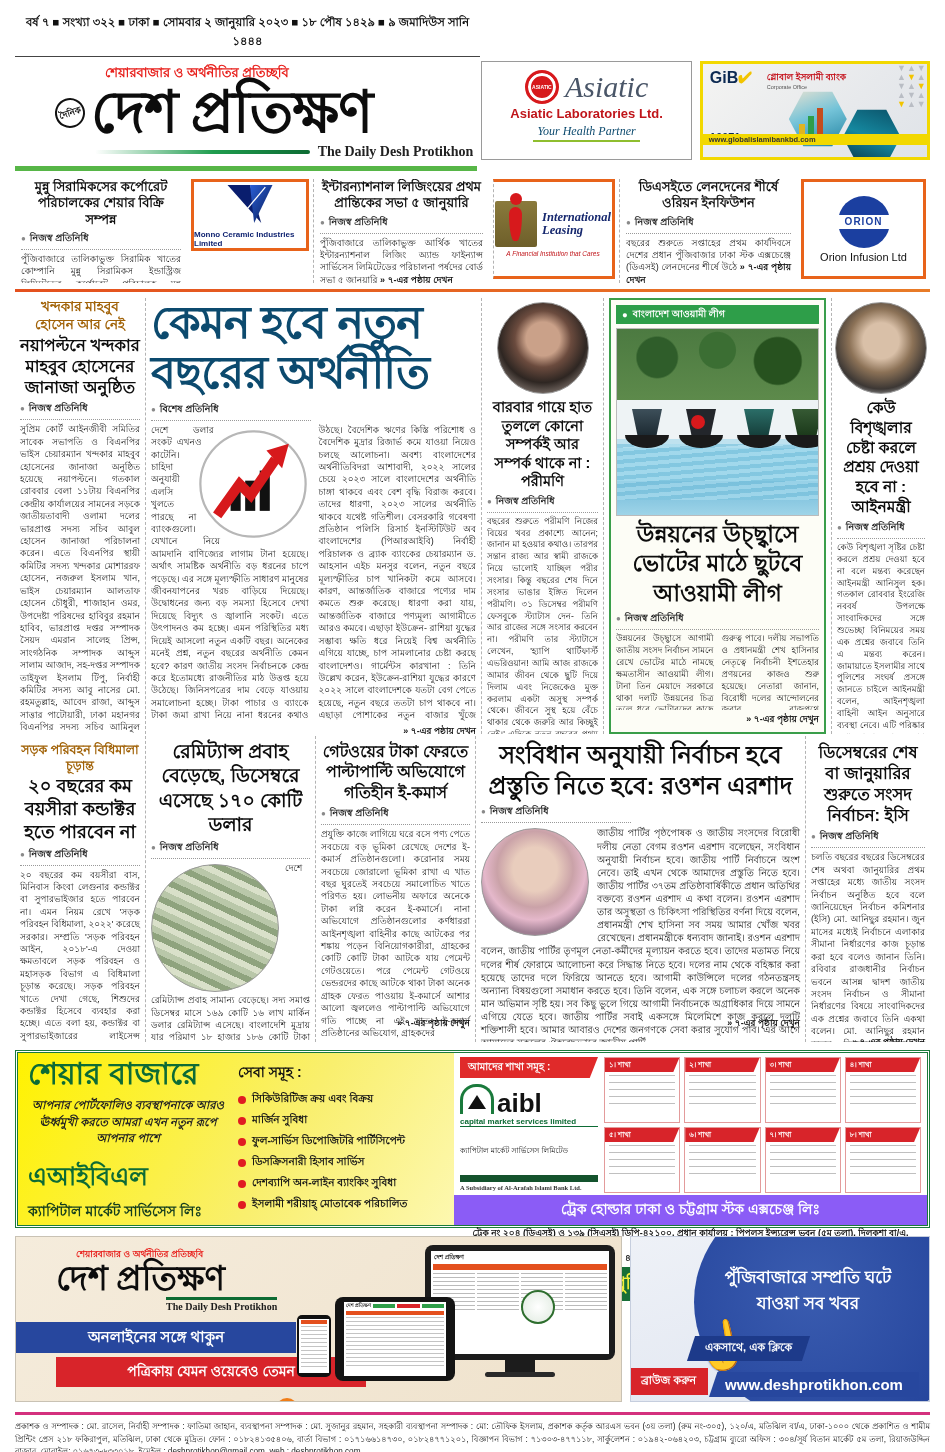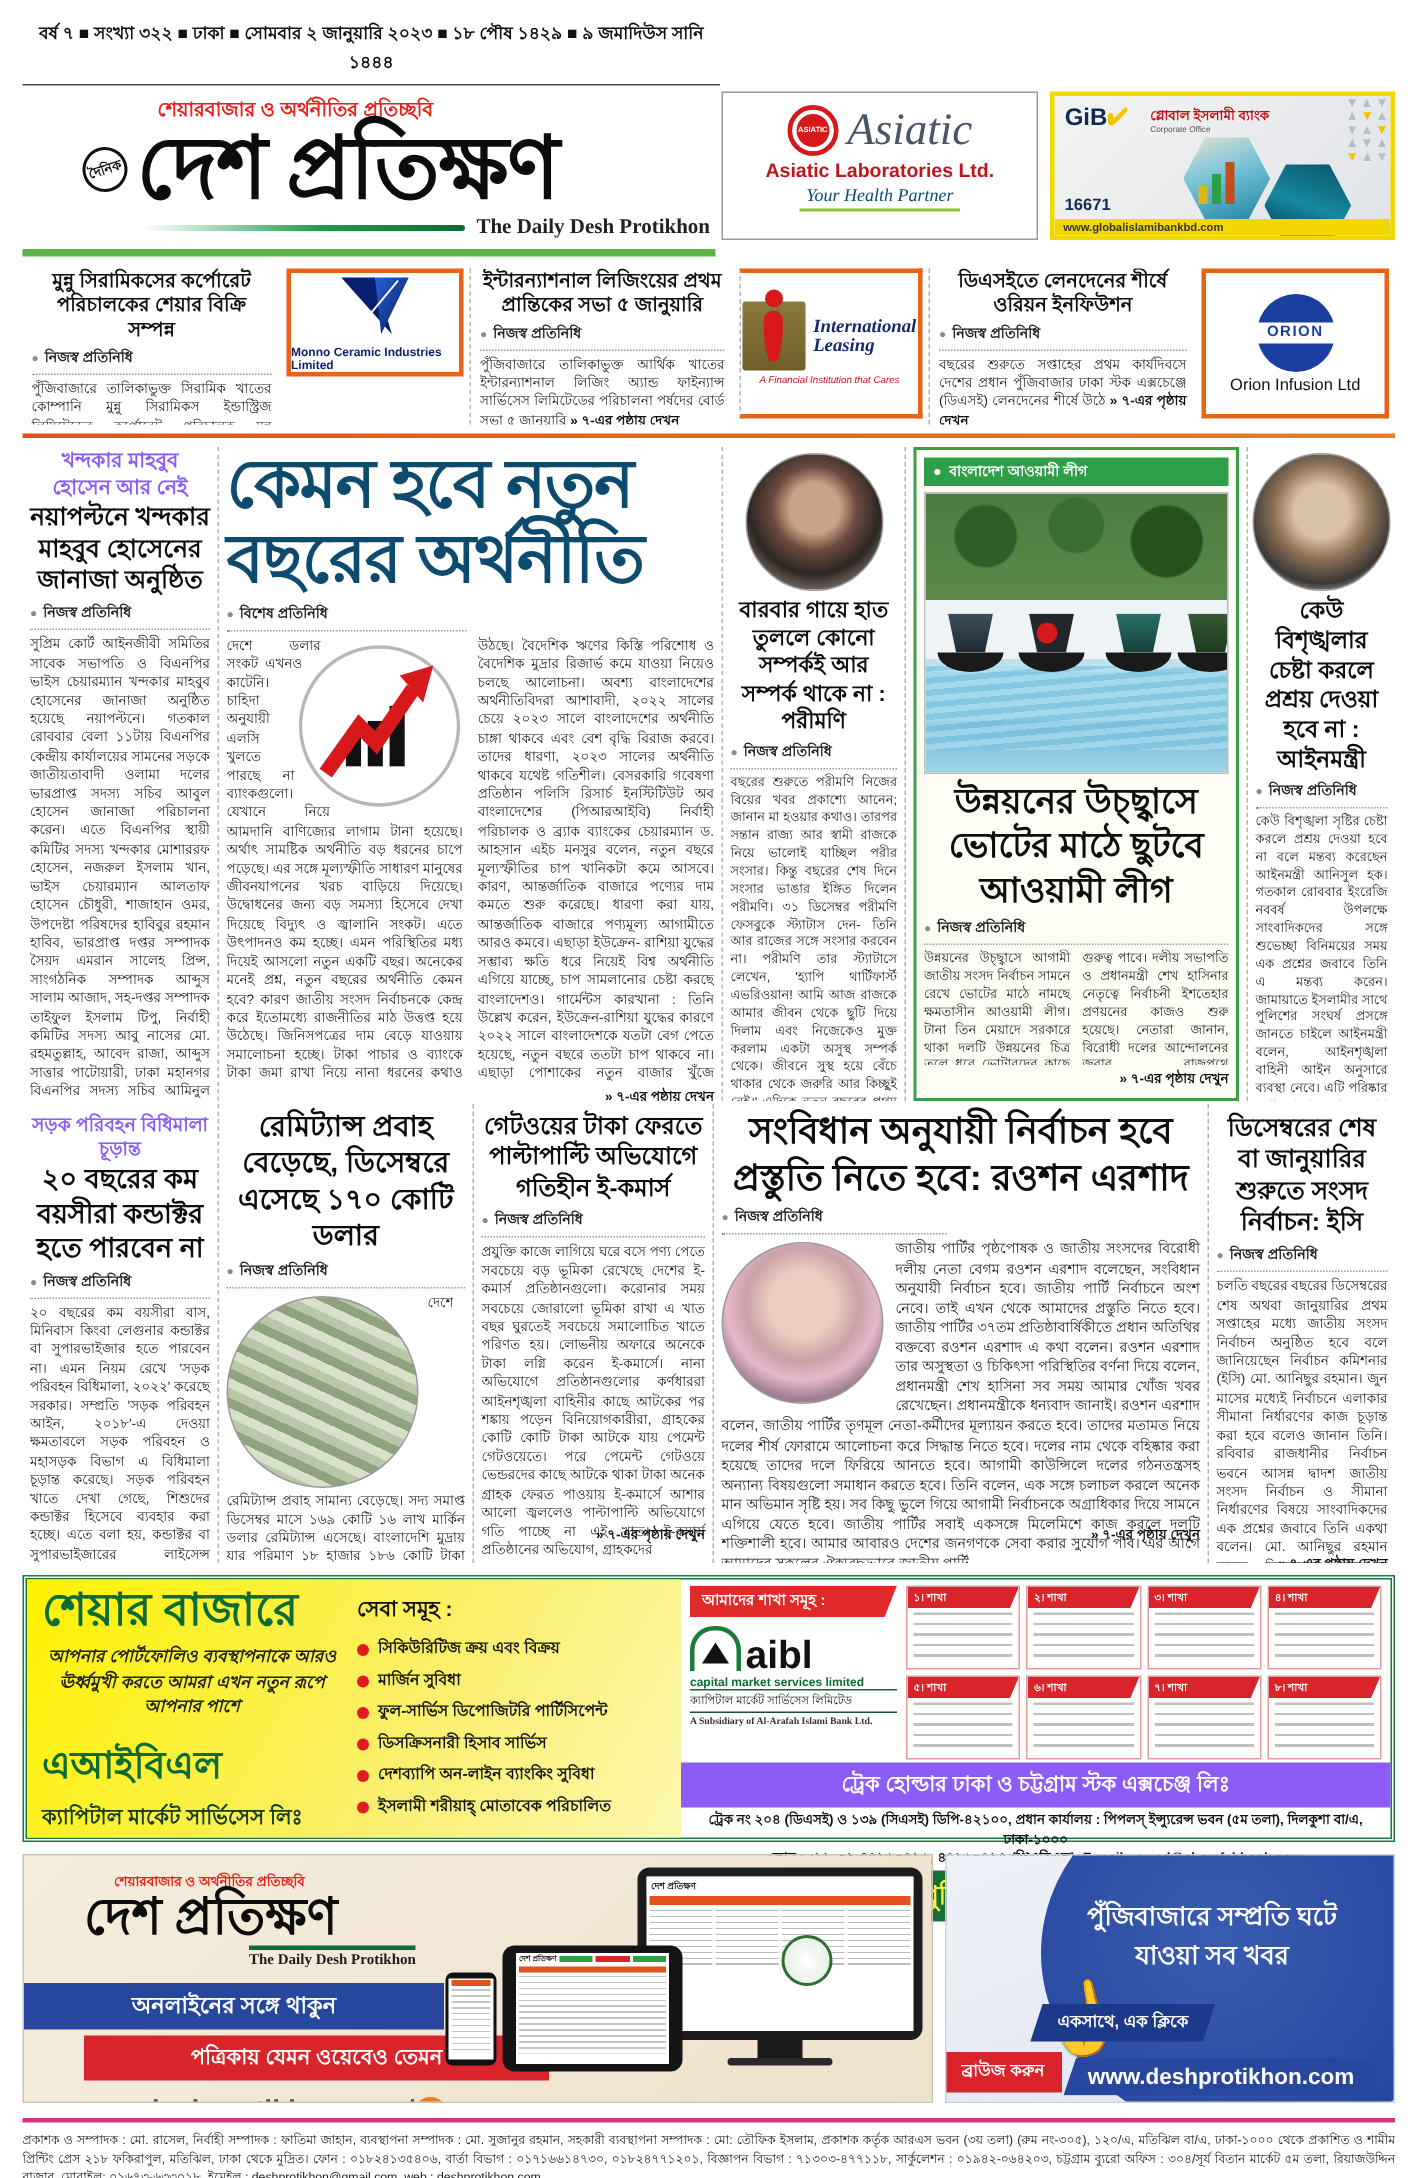--- a/index.html
+++ b/index.html
@@ -45,21 +45,21 @@
   .hex { position:absolute; width:58px; height:58px; clip-path:polygon(25% 3%,75% 3%,100% 50%,75% 97%,25% 97%,0 50%); }
   .hex1 { top:26px; left:86px; background:linear-gradient(160deg,#e8e2d2,#74c3d8 45%,#1d7f9e); }
   .hex2 { top:44px; left:140px; background:linear-gradient(200deg,#0b4f66,#15889f 50%,#062c3c); }
   .hex-bars { position:absolute; top:44px; left:96px; display:flex; gap:3px; align-items:flex-end; height:28px; }
   .hex-bars i { display:block; width:6px; background:#e0b520; }
   .hex-bars i.b2{ background:#2e9e49; } .hex-bars i.b3{ background:#c44d1e; }
   .gib-tris { position:absolute; right:2px; top:0; width:28px; height:78px; font-size:9px; line-height:1;
               color:#b9bdc4; text-align:center; letter-spacing:1px; }
   .gib-tris .y { color:#f2c400; }
   .gib-hot { position:absolute; left:7px; bottom:14px; font-size:11px; font-weight:800; color:#0c2a52; }
-  .gib-web { position:absolute; left:0; right:0; bottom:0; background:#f2d800; color:#333; font-size:7.5px;
+  .gib-web { position:absolute; left:0; right:0; bottom:12px; background:#f2d800; color:#333; font-size:7.5px;
              font-weight:700; padding:1px 6px; }
 
   
   .briefs { display:flex; margin:8px 15px 0 15px; height:104px; }
   .brief { padding:0 6px; overflow:hidden; }
   .brief-hl { font-weight:700; font-size:13px; text-align:center; line-height:1.25; color:#101010; }
   .logo-box { border:3px solid #e8631a; background:#fff; margin:0 4px; display:flex; flex-direction:column;
               align-items:center; justify-content:center; overflow:hidden; flex:0 0 auto; }
   .sep-l { border-left:1px dashed #b3b3b3; }
   .orange-rule { height:3px; background:linear-gradient(90deg,#e4501e,#e87b27); margin:6px 15px 0 15px; }
@@ -76,21 +76,21 @@
   .orion-band { position:absolute; top:19px; left:-4px; right:-4px; height:14px; background:#fff;
                 display:flex; align-items:center; justify-content:center; font-size:10px; font-weight:800;
                 color:#1b3fa0; letter-spacing:1px; }
   .orion-cap { font-size:11px; color:#111; margin-top:3px; }
 
   
   .band { display:flex; margin:6px 15px 0 15px; }
   .band-main { height:436px; }
   .band-mid { height:306px; margin-top:2px; }
   .acol { overflow:hidden; padding:0 5px; }
-  .kicker { font-weight:700; text-align:center; line-height:1.3; color:#8b5cf6; }
+  .kicker { font-weight:700; text-align:center; line-height:1.3; color:#a16207; }
   .hl { font-weight:800; text-align:center; line-height:1.28; color:#0d0d0d; }
   .byline { display:flex; align-items:center; gap:4px; font-size:9.5px; font-weight:700; color:#222;
             border-bottom:1px dotted #999; padding:3px 0 3px 0; margin-bottom:3px; }
   .byline .dot { color:#8a8a8a; font-size:8px; }
   .body { font-size:9px; line-height:1.38; text-align:justify; color:#222; }
   .cont { font-size:9px; font-weight:700; text-align:right; color:#111; margin-top:2px; }
   .cont .arr { color:#111; }
   .circle-photo { border-radius:50%; border:1px solid #9a9a9a; flex:0 0 auto; }
 
   
@@ -154,21 +154,21 @@
   .aibl-topright { display:flex; flex:1; }
   .aibl-idcol { width:150px; padding:4px 6px; }
   .aibl-branch-ribbon { background:#e02a2a; color:#fff; font-size:10px; font-weight:700; padding:2px 8px;
                         clip-path:polygon(0 0,100% 0,94% 100%,0 100%); }
   .aibl-logo-mark { display:flex; align-items:flex-end; gap:3px; margin-top:6px; }
   .aibl-house { width:34px; height:30px; border:3px solid #1a7a3c; border-bottom:0; border-radius:16px 16px 0 0; position:relative; }
   .aibl-house:before { content:""; position:absolute; left:5px; top:8px; border-left:9px solid transparent;
                        border-right:9px solid transparent; border-bottom:14px solid #111; }
   .aibl-logo-word { font-size:26px; font-weight:800; color:#111; line-height:.8; }
   .aibl-logo-l1 { font-size:8px; color:#0d6b35; font-weight:700; margin-top:3px; }
-  .aibl-logo-l2 { font-size:7.5px; color:#111; border-top:1px solid #0d6b35; border-bottom:1px solid #14532d; padding:1px 0; }
+  .aibl-logo-l2 { font-size:7.5px; color:#111; border-top:1px solid #0d6b35; border-bottom:7px solid #14532d; padding:18px 0; }
   .aibl-logo-l3 { font-size:6.5px; color:#333; font-weight:700; margin-top:2px; font-family:"Liberation Serif", serif;}
   .branch-grid { flex:1; display:grid; grid-template-columns:repeat(4,1fr); gap:4px; padding:4px 6px 2px 0; }
   .branch { border:1px solid #e39b9b; background:#fff; overflow:hidden; }
   .branch-head { background:#d8242a; color:#fff; font-size:7px; font-weight:700; padding:1px 4px;
                  clip-path:polygon(0 0,100% 0,92% 100%,0 100%); }
   .fakelines { height:34px; margin:3px 4px;
                background:repeating-linear-gradient(180deg,#8c8c8c 0 1.5px,transparent 1.5px 7px); opacity:.55; }
   .aibl-greenbar { background:#8b5cf6; color:#fff; text-align:center; font-size:14px; font-weight:800; padding:3px 0; }
   .aibl-addr { font-size:9px; text-align:center; color:#111; line-height:1.4; padding:2px 4px; font-weight:700; }
   .aibl-greenbar2 { background:#176e37; color:#f7ef3c; text-align:center; font-size:17px; font-weight:800; padding:3px 0; }

